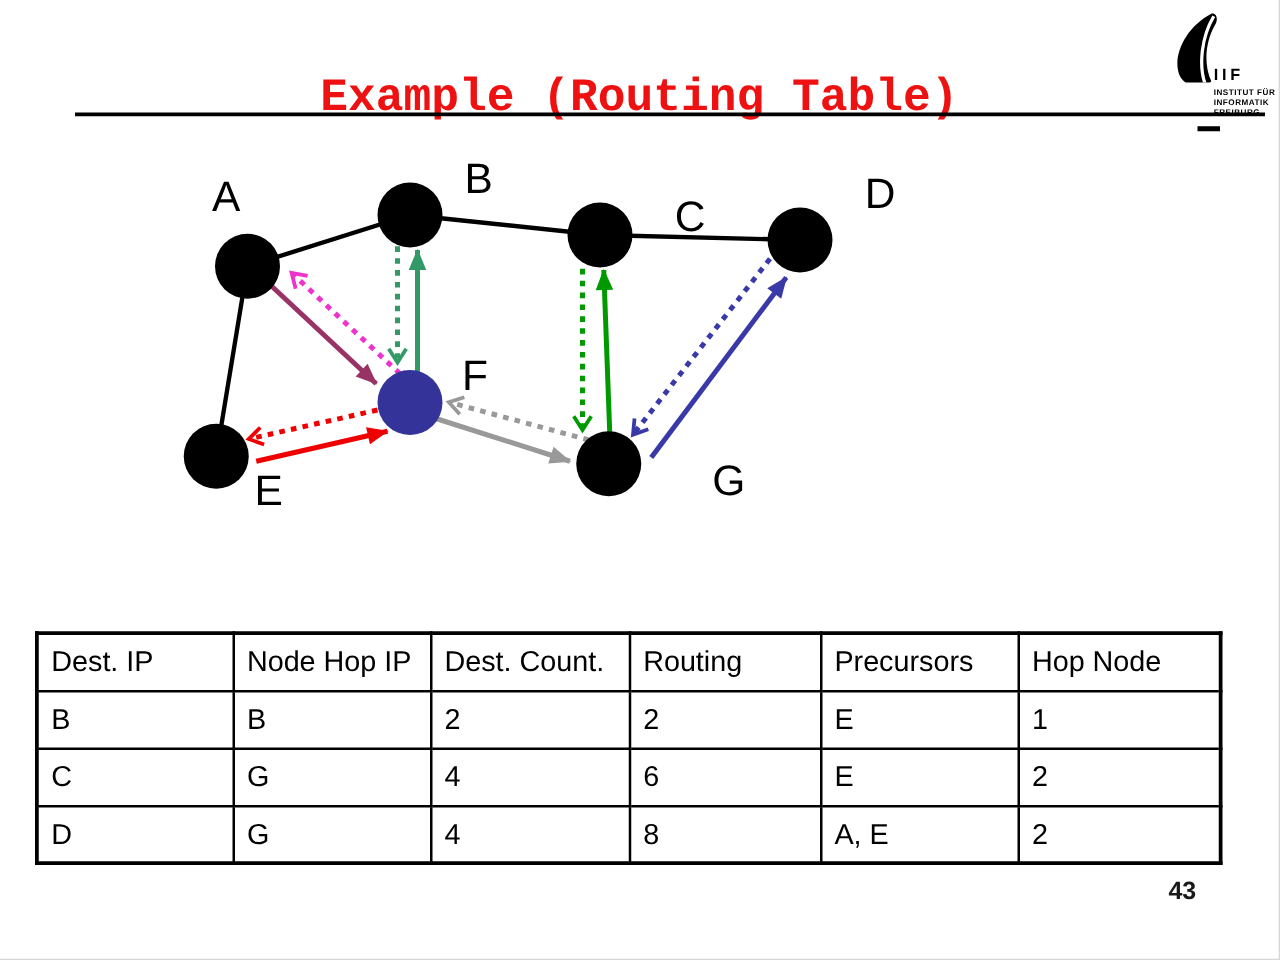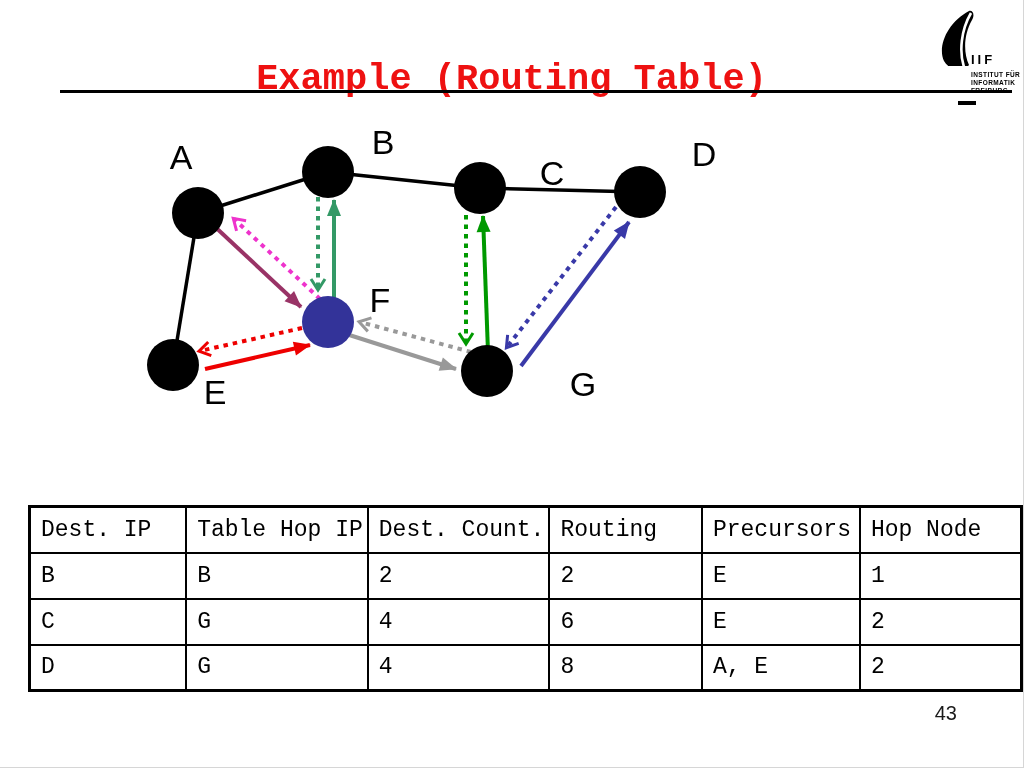--- a/index.html
+++ b/index.html
@@ -6,25 +6,25 @@
   .slide{position:relative;width:1024px;height:768px;background:#ffffff;overflow:hidden;
          font-family:"Liberation Sans",sans-serif;box-sizing:border-box;
          border-right:1px solid #d6d6d6;border-bottom:1px solid #d6d6d6;}
   .title{position:absolute;left:0;top:58px;width:100%;text-align:center;
          font-family:Liberation Mono, monospace;font-weight:bold;font-size:37px;color:#ee1111;}
   .rule{position:absolute;left:60px;top:90px;width:952px;height:3px;background:#000;}
   #diagram{position:absolute;left:0;top:0;}
   .caption{position:absolute;left:40px;top:448px;font-family:"Liberation Serif",serif;
            font-size:25px;color:#000;}
   table.rt{position:absolute;left:28px;top:505px;border-collapse:collapse;table-layout:fixed;
-           font-family:Liberation Mono, monospace;font-size:23px;color:#000;border:3px solid #000;}
+           font-family:Liberation Sans, sans-serif;font-size:23px;color:#000;border:3px solid #000;}
   table.rt th,table.rt td{border:2px solid #000;font-weight:normal;text-align:left;
            height:46px;box-sizing:border-box;padding:2px 4px 2px 10px;vertical-align:middle;
            white-space:nowrap;overflow:hidden;}
-  .pagenum{position:absolute;right:66px;top:702px;font-size:20px;color:#1a1a1a;}
+  .pagenum{position:absolute;right:66px;top:702px;font-size:20px;color:#1a1a1a;font-weight:bold;}
   .logo{position:absolute;left:935px;top:8px;width:90px;height:100px;color:#000;}
   .logo .flame{position:absolute;left:0;top:2px;}
   .logo .acr{position:absolute;left:36px;top:44px;font-weight:bold;font-size:13px;letter-spacing:3px;}
   .logo .ln{position:absolute;left:36px;font-weight:bold;font-size:6.5px;letter-spacing:0.4px;}
   .logo .bar{position:absolute;left:23px;top:93px;width:18px;height:4px;background:#000;}
 </style>
 </head>
 <body>
 
 <div class="slide">
@@ -121,21 +121,21 @@
       <col style="width:157px">
         <col style="width:158px">
         <col style="width:159px">
       <col style="width:153px">
         <col style="width:158px">
         <col style="width:162px">
     </colgroup>
     <thead id="rt-head">
         <tr>
           <th>Dest. IP</th>
-          <th>Table Hop IP</th>
+          <th>Node Hop IP</th>
           <th>Dest. Count.</th>
           <th>Routing</th>
           <th>Precursors</th>
           <th>Hop Node</th>
         </tr>
       </thead>
     <tbody id="rt-body">
         <tr>
           <td>B</td>
           <td>B</td>

